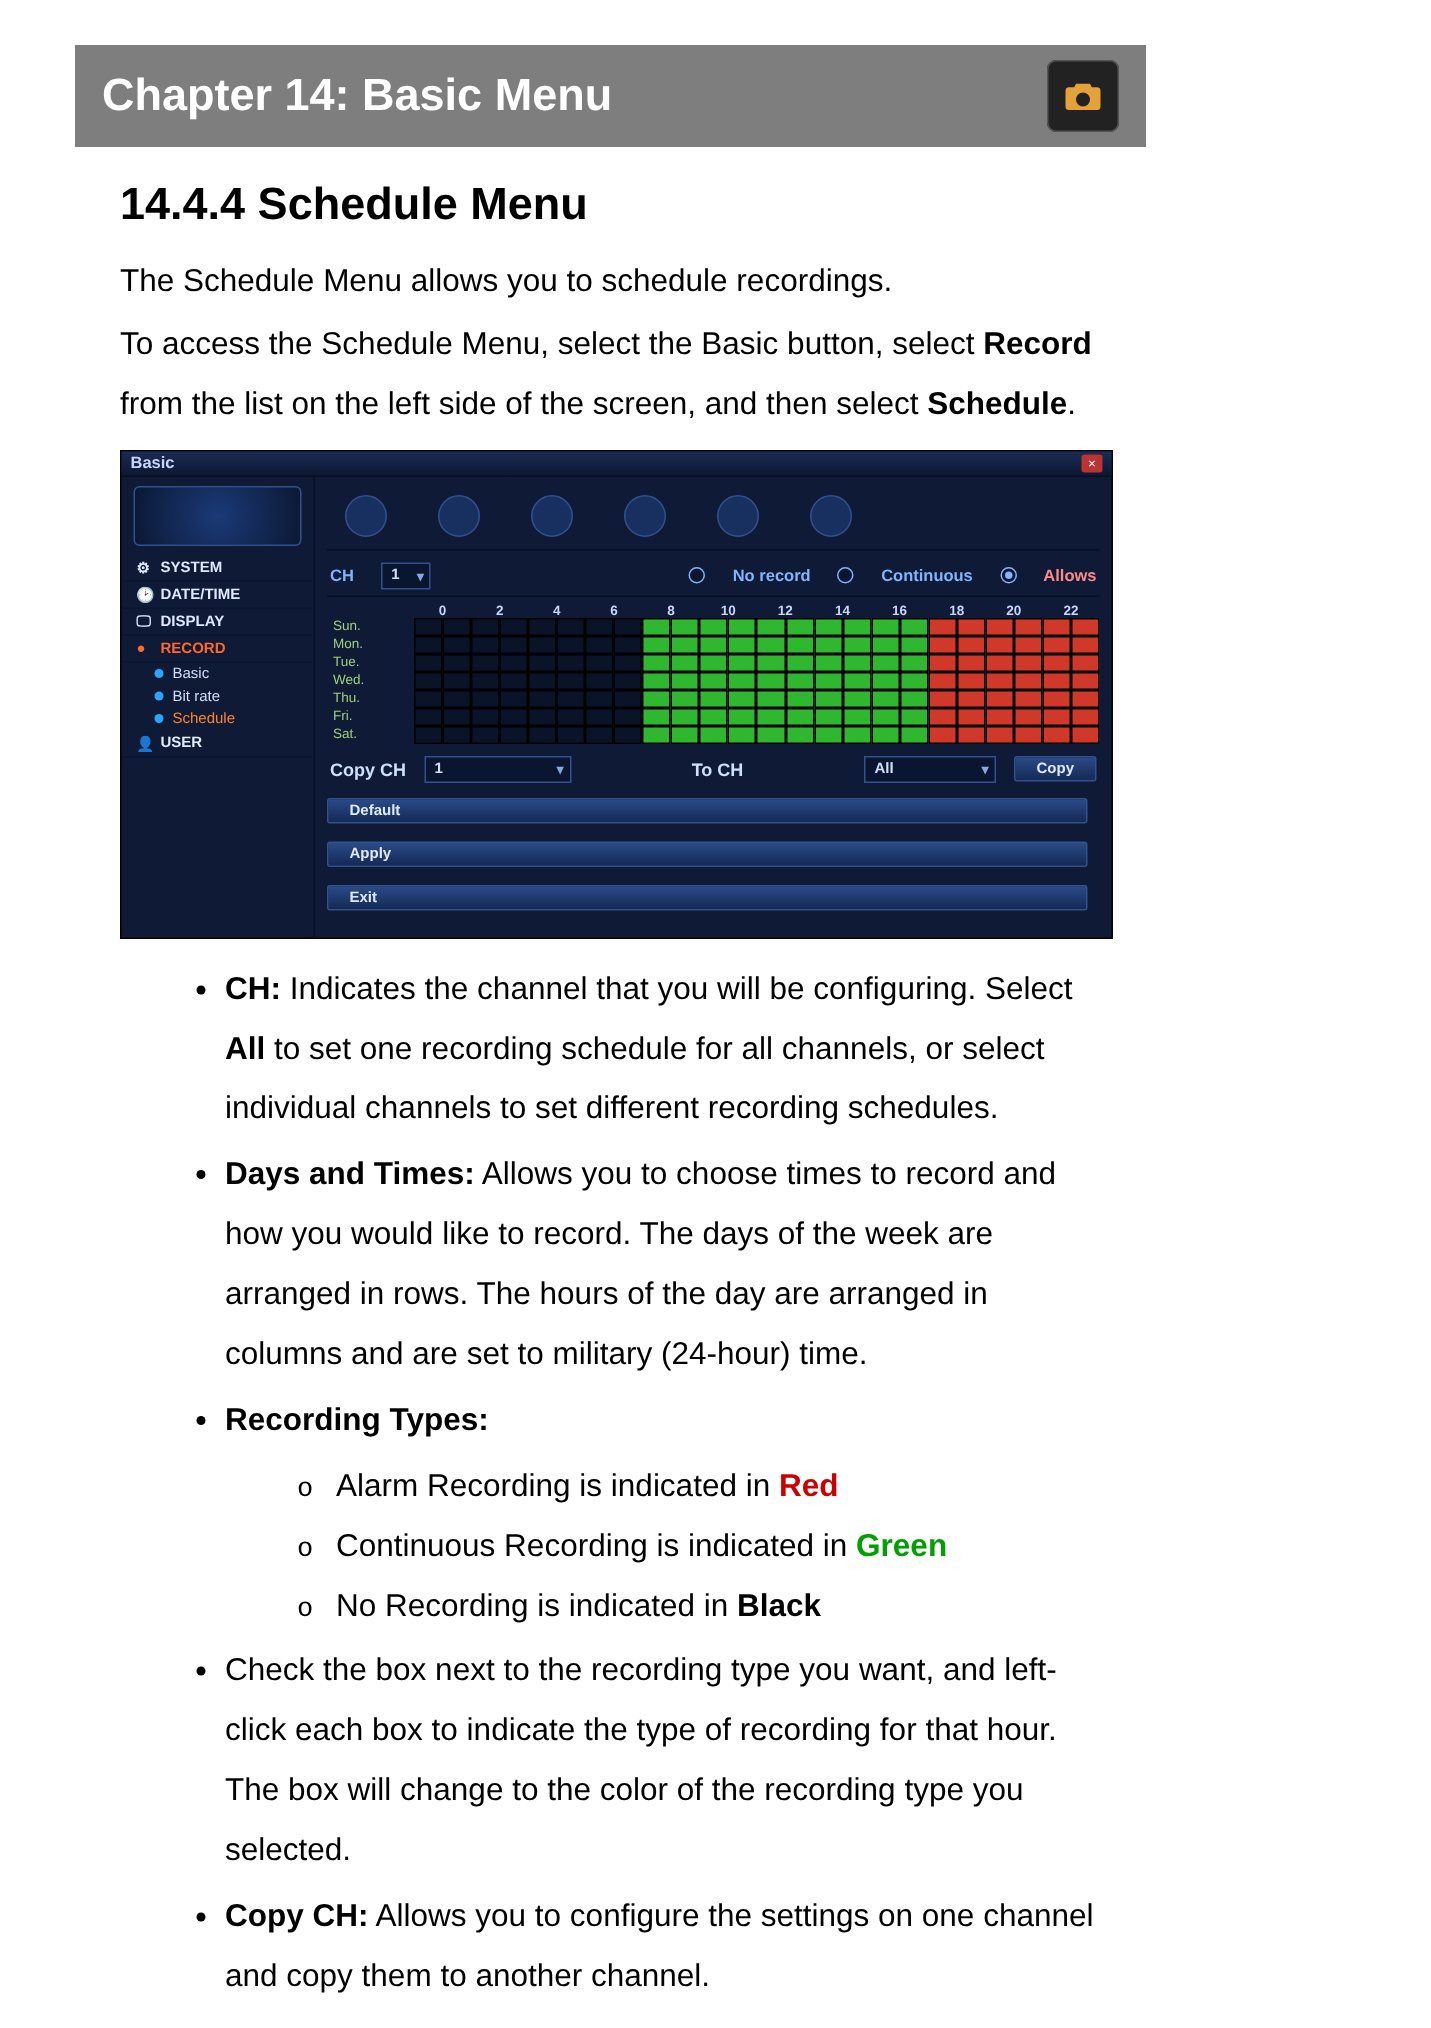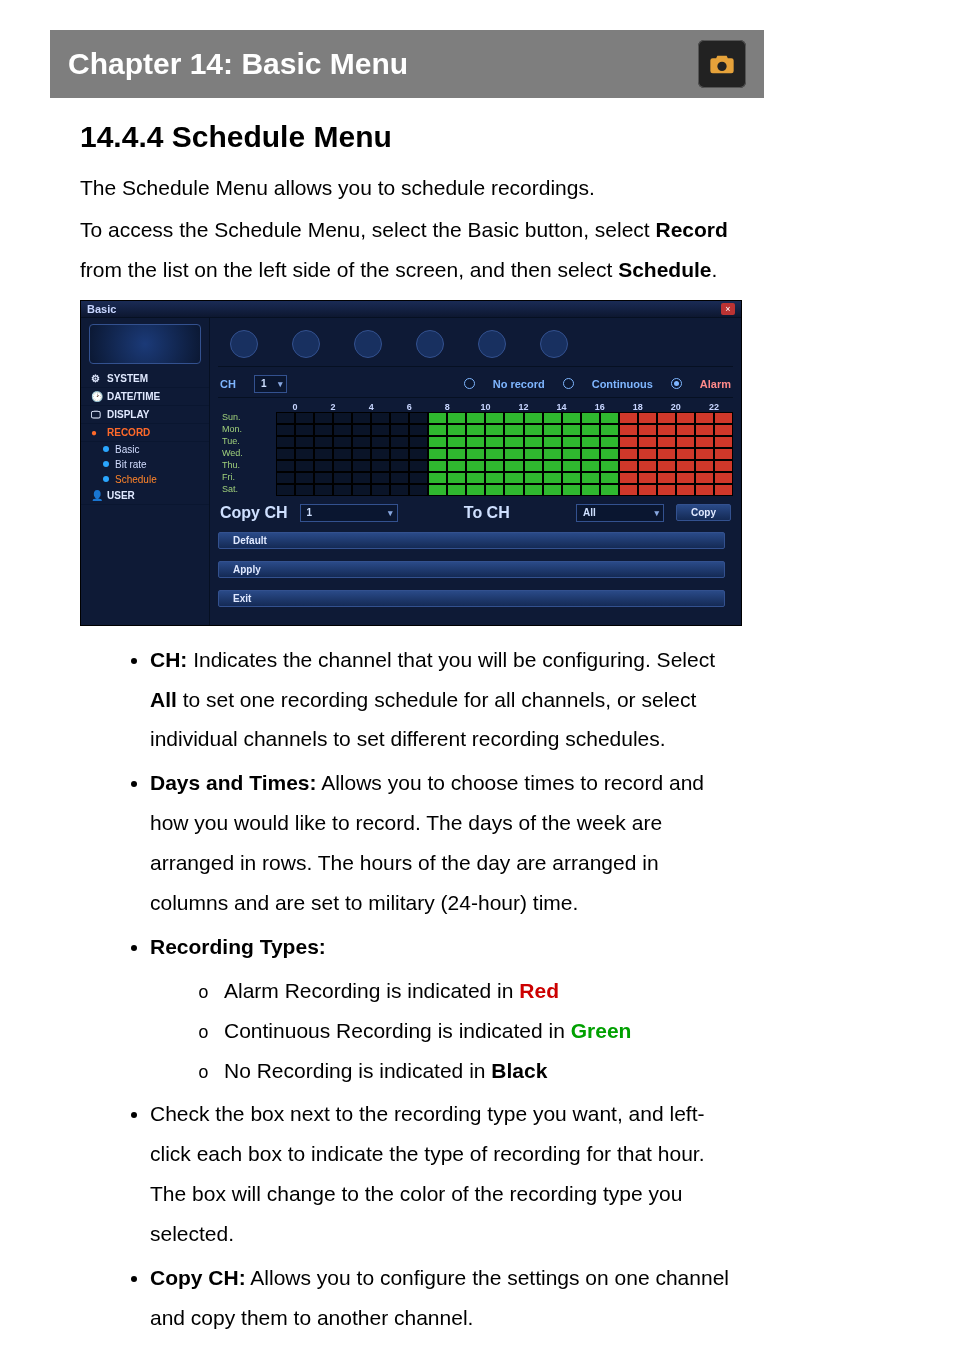--- a/index.html
+++ b/index.html
@@ -134,21 +134,21 @@
     grid-auto-rows: 12px;
   }
   .dvr-grid .daylbl { font-size:9px; color:#9fd07b; padding-left:4px; }
   .cell { border:1px solid #000; margin:0; }
   .cell.black { background:#0a1428; }
   .cell.green { background:#2fb82f; }
   .cell.red   { background:#d0382a; }
   .dvr-row2 {
     display:flex; align-items:center; gap:12px; padding:8px 2px 4px 2px; font-weight:bold;
   }
-  .dvr-row2 .lbl { color:#cfe0ff; font-size:16px; }
+  .dvr-row2 .lbl { color:#cfe0ff; font-size:12px; }
   .dvr-btn {
     background:linear-gradient(#2a4a88,#142a55);
     border:1px solid #33518f; color:#e0e9ff; font-size:10px;
     padding:2px 14px; border-radius:2px; font-weight:bold;
   }
   .dvr-footer { display:flex; justify-content:flex-end; gap:12px; padding:6px 8px 10px 0;flex-direction:column; }
   
   ul.outer {
     list-style: disc;
     margin: 4px 0 0 0;
@@ -257,21 +257,21 @@
           </div>
           <div class="dvr-row1">
             <span class="lbl">CH</span>
             <span class="dvr-select">1</span>
             <span style="flex:1"></span>
             <span class="radio"></span>
             <span class="lbl">No record</span>
             <span class="radio"></span>
             <span class="lbl">Continuous</span>
             <span class="radio on"></span>
-            <span class="lbl" style="color:#ff8a8a">Alarm</span>
+            <span class="lbl" style="color:#ff8a8a">Allows</span>
           </div>
           <div class="dvr-hourbar">
             <div></div>
             <div>0</div>
             <div>2</div>
             <div>4</div>
             <div>6</div>
             <div>8</div>
             <div>10</div>
             <div>12</div>

